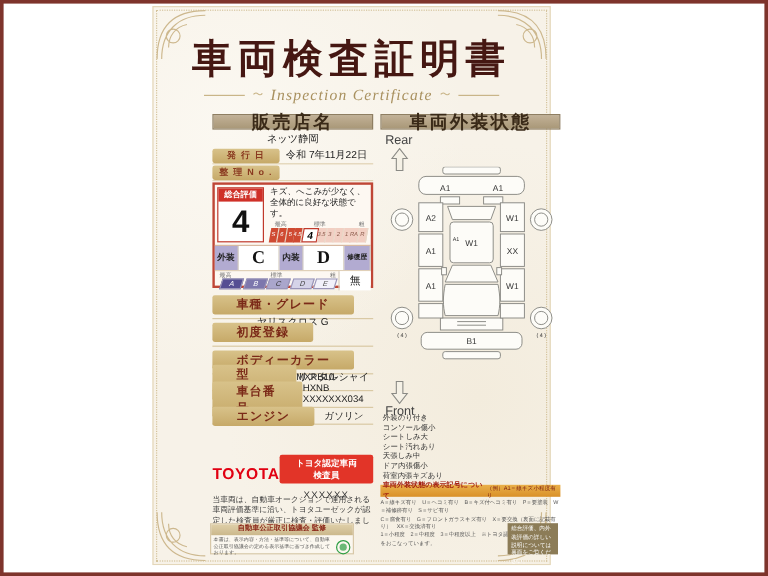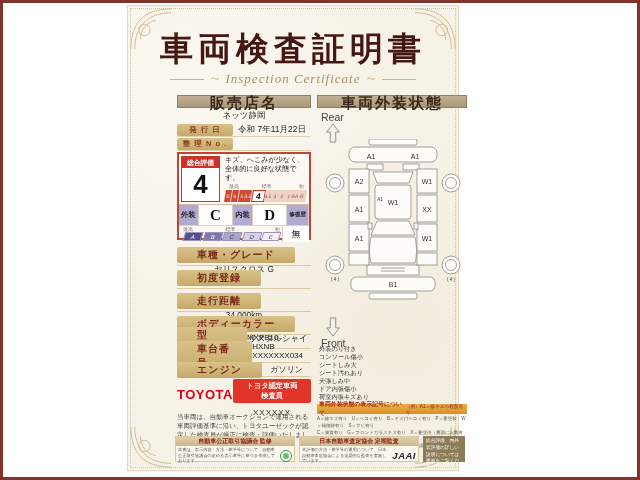--- a/index.html
+++ b/index.html
@@ -208,24 +208,20 @@
       </div>
     </div>
 
     <div class="details">
       <div class="d-tall">
         <span class="pill">車種・グレード</span>
         <div class="d-val">ヤリスクロス G</div>
       </div>
       <div class="d-tall">
         <span class="pill">初度登録</span>
-      </div>
-      <div class="d-tall">
-        <span class="pill">走行距離</span>
-        <div class="d-val">34,000km</div>
       </div>
       <div class="d-tall">
         <span class="pill">ボディーカラー</span>
         <div class="d-val">ホワイトパールクリスタルシャイン</div>
       </div>
       <div class="d-short">
         <span class="pill">型　式</span>
         <span class="d-val2">MXPB10-BHXNB</span>
       </div>
       <div class="d-short">
@@ -338,23 +334,16 @@
       <div>1＝小程度　2＝中程度　3＝中程度以上　※トヨタ認定車両検査員が検査をおこなっています。</div>
     </div>
 
     <div class="fbox fair-box">
       <div class="fhdr">自動車公正取引協議会 監修</div>
       <div class="fbody">
         <span class="ftext">本書は、表示内容・方法・基準等について、自動車公正取引協議会の定める表示基準に基づき作成しております。</span>
         <span class="fair-logo"></span>
       </div>
     </div>
-    <div class="fbox jaai-box">
-      <div class="fhdr">日本自動車査定協会 定期監査</div>
-      <div class="fbody">
-        <span class="ftext">本評価の方法・基準等の運用について、日本自動車査定協会による定期的な監査を実施しています。</span>
-        <span class="jaai-logo">JAAI</span>
-      </div>
-    </div>
     <div class="fnote">総合評価、内外装評価の詳しい説明については裏面をご覧ください。</div>
 
   </div>
 </div>
 
 </body></html>

